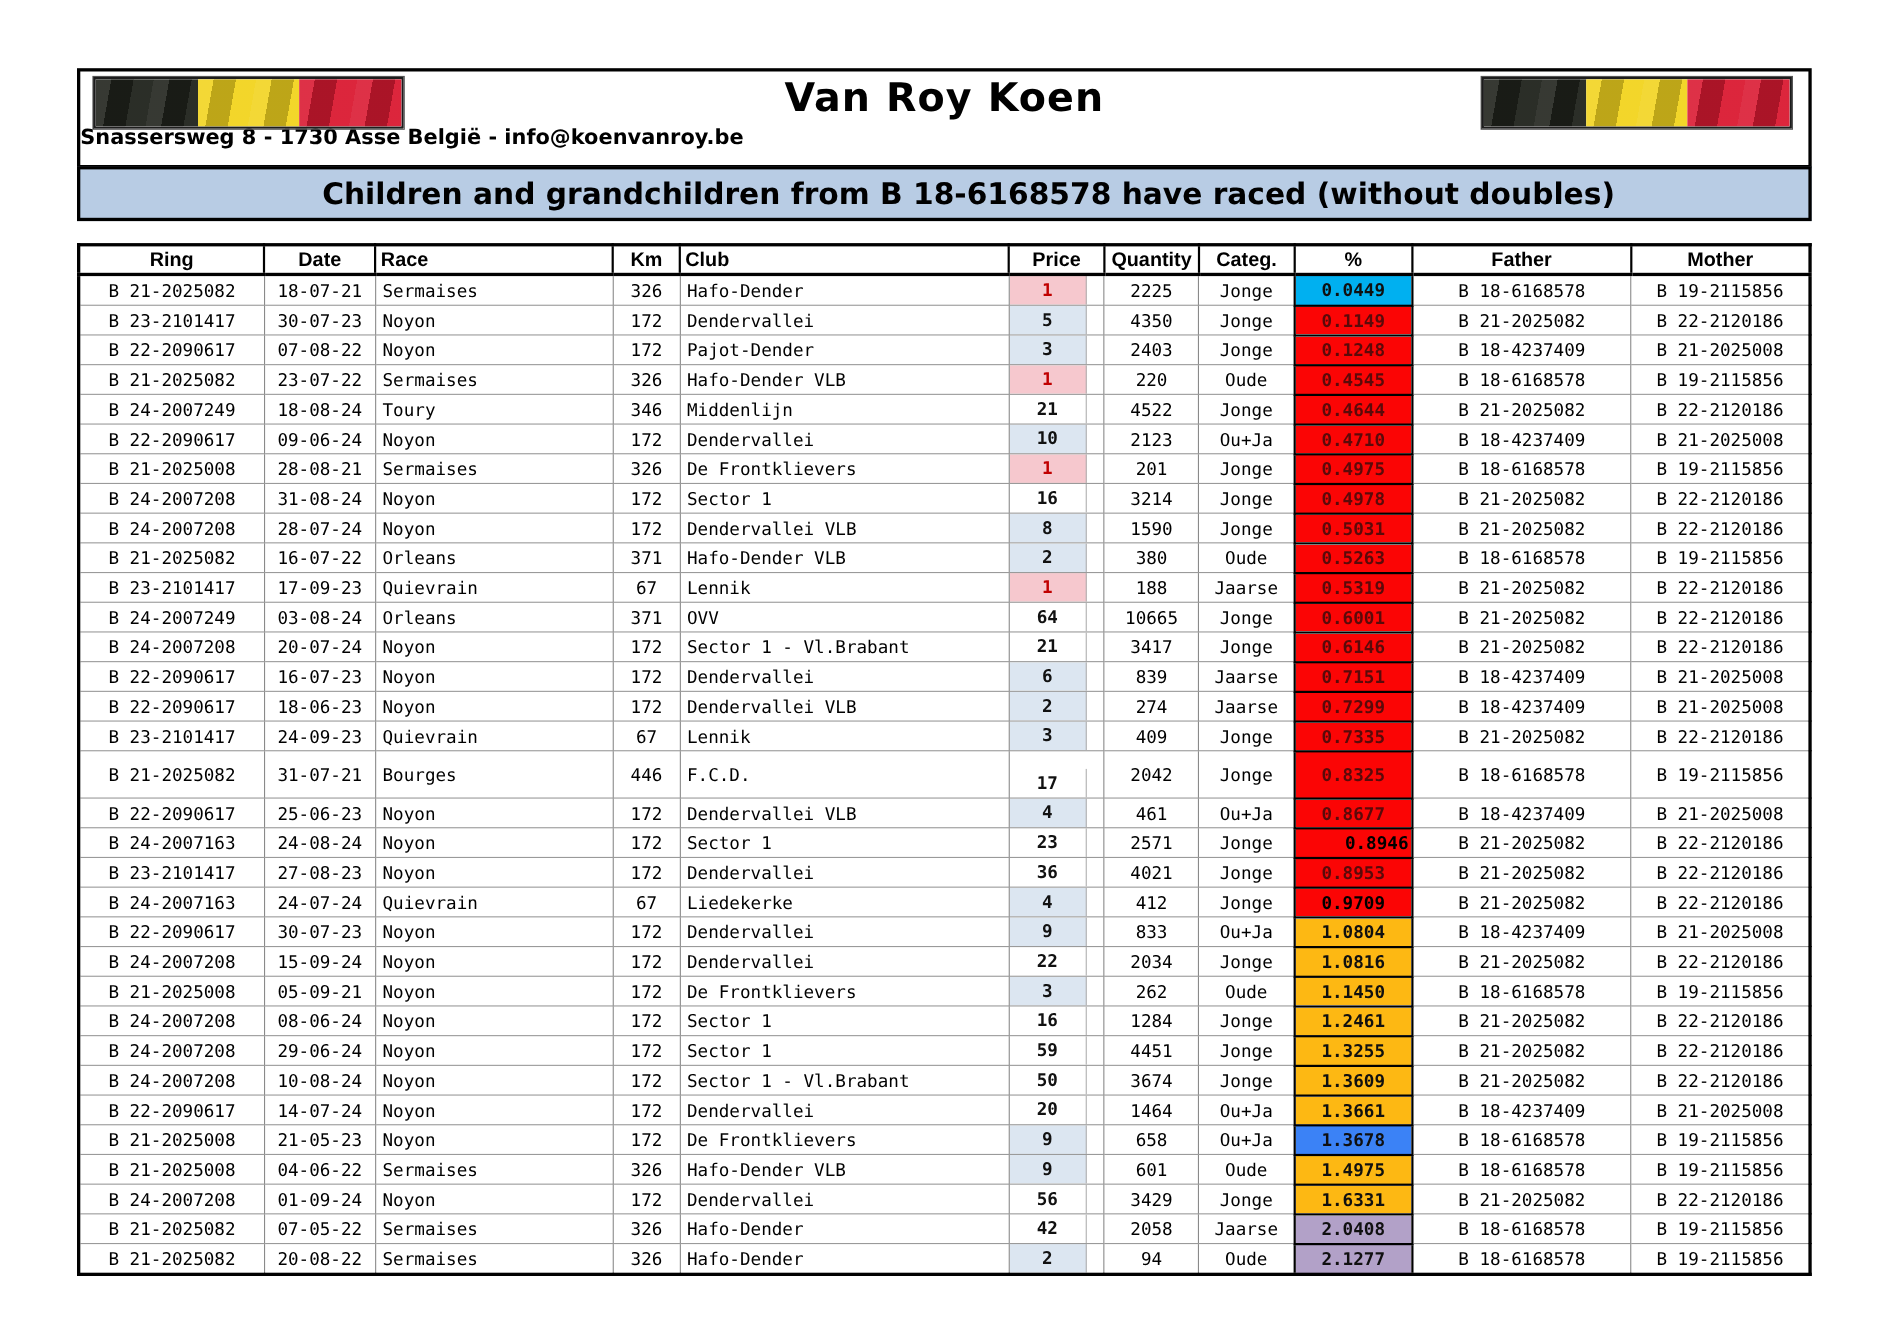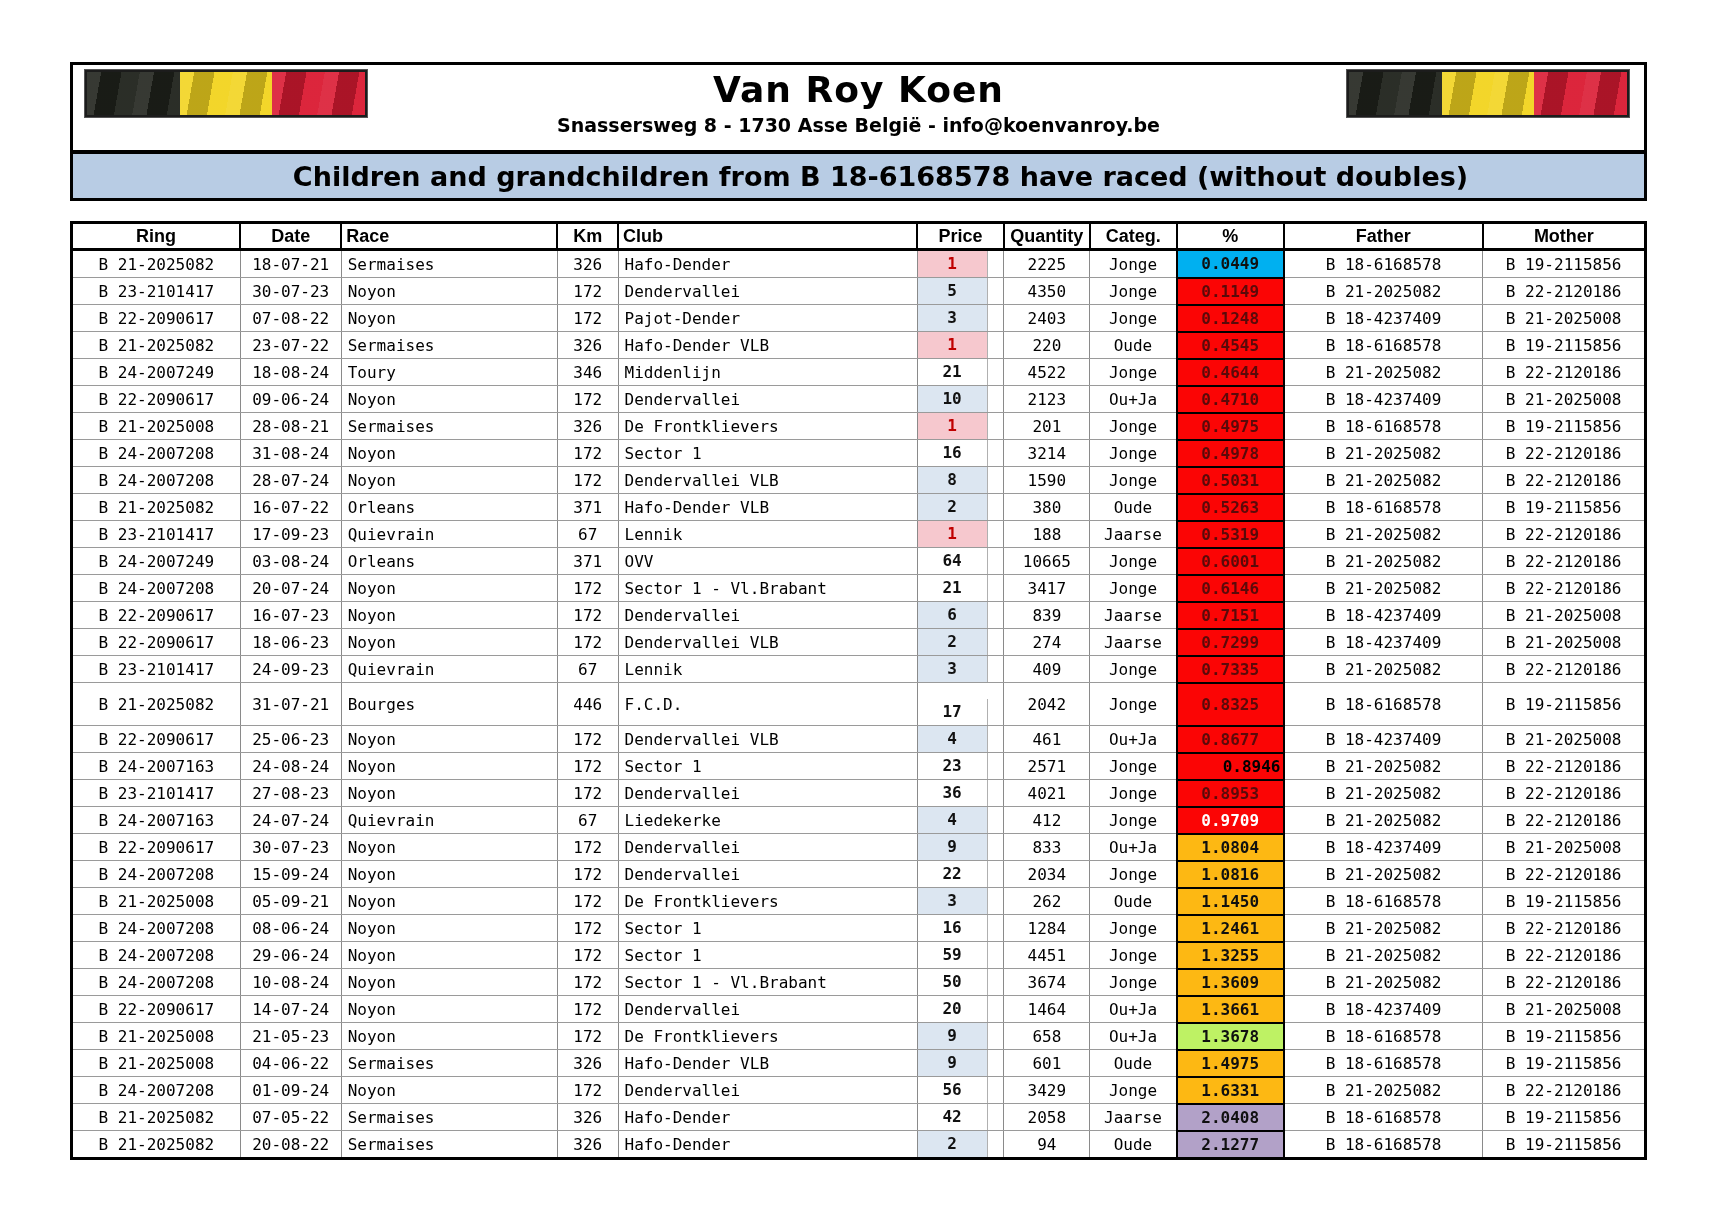--- a/index.html
+++ b/index.html
@@ -9,21 +9,21 @@
   
   .header-box{position:absolute;left:70px;top:62px;width:1577px;height:91px;
               border:3px solid #000;box-sizing:border-box;background:#fff;}
   .flag{position:absolute;top:5px;width:282px;height:47px;border:2px solid #1c1c1c;
         box-sizing:border-box;display:flex;overflow:hidden;box-shadow:0 0 0 1px #555;}
   .flag.left{left:12px;} .flag.right{right:15px;}
   .flag .stripe{flex:1 1 33.33%;position:relative;}
   .flag .stripe::after{content:"";position:absolute;inset:0;
         background:repeating-linear-gradient(100deg,rgba(255,255,255,.10) 0 14px,rgba(0,0,0,.22) 14px 34px,rgba(255,255,255,.05) 34px 52px);}
   .title-line{margin:4px 0 0 0;text-align:center;font:bold 36px "DejaVu Sans",sans-serif;letter-spacing:1px;}
-  .addr-line{margin:4px 0 0 0;text-align:center;font:bold 19px "DejaVu Sans",sans-serif;}
+  .addr-line{margin:4px 0 0 0;text-align:left;font:bold 19px "DejaVu Sans",sans-serif;}
 
   
   .banner{position:absolute;left:70px;top:151px;width:1577px;height:50px;box-sizing:border-box;
           border:3px solid #000;background:#b8cce4;display:flex;align-items:center;justify-content:center;
           font:bold 27px "DejaVu Sans",sans-serif;padding-left:44px;}
 
   
   .table-wrap{position:absolute;left:70px;top:221px;width:1548px;}
   table.results{border-collapse:collapse;table-layout:fixed;width:1577px;border:3px solid #000;background:#fff;}
   thead th{border:2px solid #000;border-bottom:3px solid #000;height:27px;
@@ -396,21 +396,21 @@
             <td class="c-ring">B 24-2007163</td>
             <td class="c-date">24-07-24</td>
             <td class="c-race al">Quievrain</td>
             <td class="c-km">67</td>
             <td class="c-club al">Liedekerke</td>
             <td class="c-price">
               <span class="pbox" style="background: rgb(220, 230, 241); color: rgb(17, 17, 17);">4</span>
             </td>
             <td class="c-qty">412</td>
             <td class="c-categ">Jonge</td>
-            <td class="c-pct" style="background: rgb(251, 5, 5); color: #ffffff;">0.9709</td>
+            <td class="c-pct" style="background: rgb(251, 5, 5); color: #000000;">0.9709</td>
             <td class="c-father">B 21-2025082</td>
             <td class="c-mother">B 22-2120186</td>
           </tr>
           <tr>
             <td class="c-ring">B 22-2090617</td>
             <td class="c-date">30-07-23</td>
             <td class="c-race al">Noyon</td>
             <td class="c-km">172</td>
             <td class="c-club al">Dendervallei</td>
             <td class="c-price">
@@ -516,21 +516,21 @@
             <td class="c-ring">B 21-2025008</td>
             <td class="c-date">21-05-23</td>
             <td class="c-race al">Noyon</td>
             <td class="c-km">172</td>
             <td class="c-club al">De Frontklievers</td>
             <td class="c-price">
               <span class="pbox" style="background: rgb(220, 230, 241); color: rgb(17, 17, 17);">9</span>
             </td>
             <td class="c-qty">658</td>
             <td class="c-categ">Ou+Ja</td>
-            <td class="c-pct" style="background: #bef264; color: rgb(16, 16, 16);">1.3678</td>
+            <td class="c-pct" style="background: #3b82f6; color: rgb(16, 16, 16);">1.3678</td>
             <td class="c-father">B 18-6168578</td>
             <td class="c-mother">B 19-2115856</td>
           </tr>
           <tr>
             <td class="c-ring">B 21-2025008</td>
             <td class="c-date">04-06-22</td>
             <td class="c-race al">Sermaises</td>
             <td class="c-km">326</td>
             <td class="c-club al">Hafo-Dender VLB</td>
             <td class="c-price">

